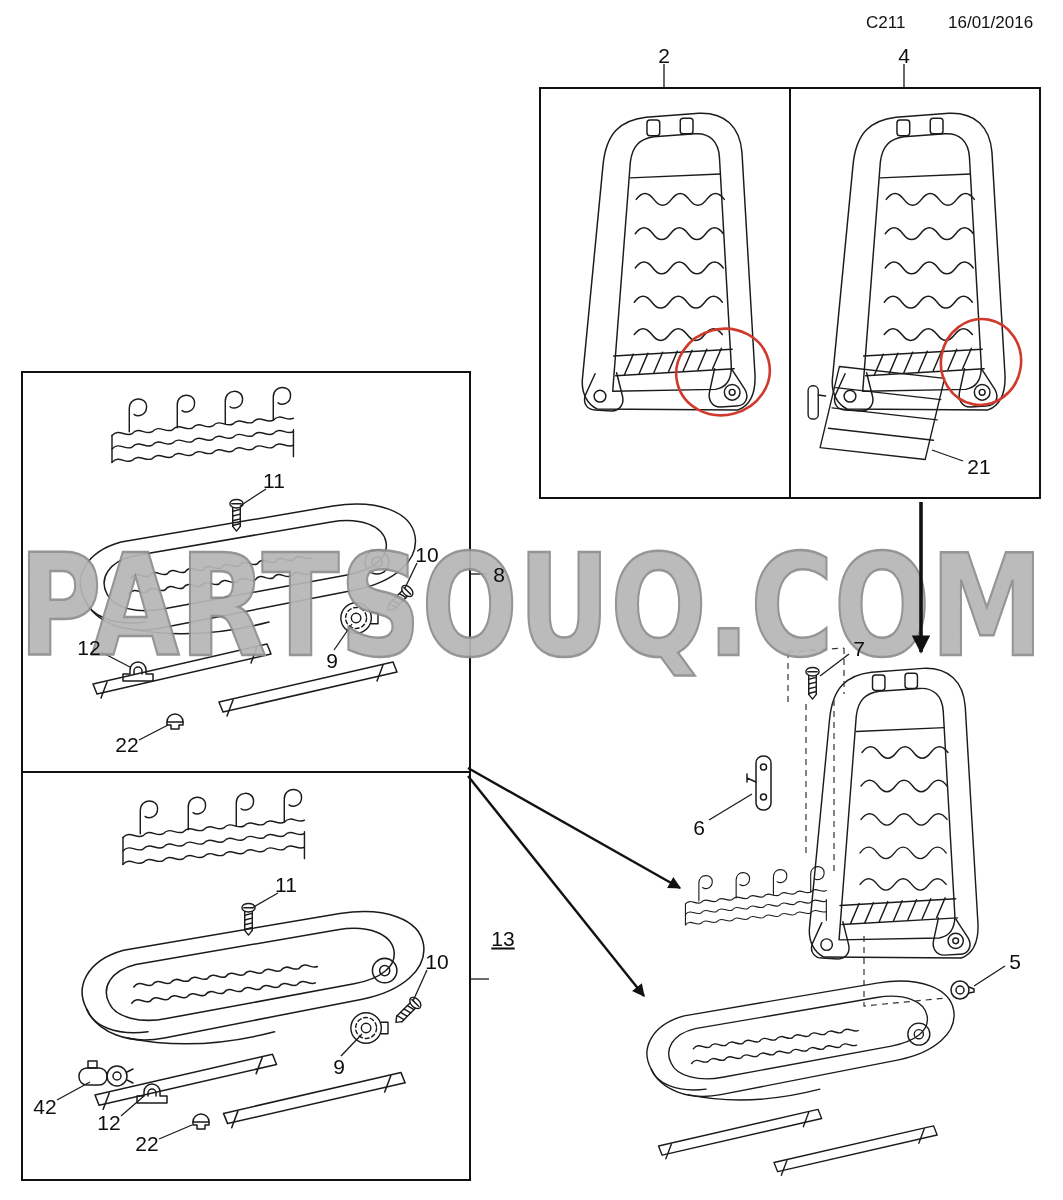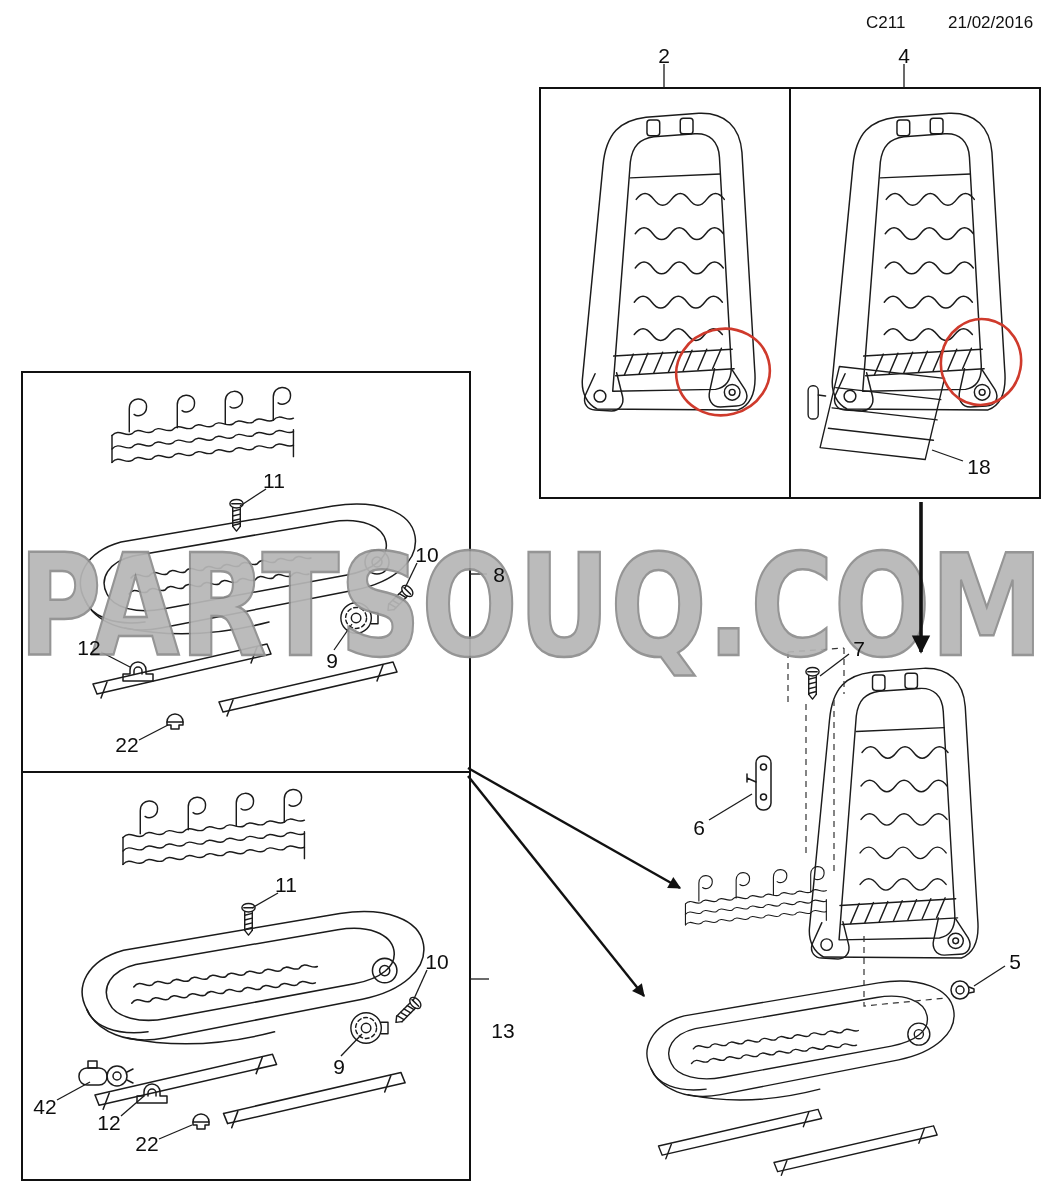--- a/index.html
+++ b/index.html
@@ -14,21 +14,21 @@
     position:absolute; transform:translate(-50%,-50%);
     font-size:21px; color:#0d0d0d; z-index:3; line-height:1; white-space:nowrap;
   }
 </style>
 </head>
 <body>
 
 <div class="page">
 
   <span class="hdr" style="left:866px;">C211</span>
-  <span class="hdr" style="left:948px;">21/02/2016</span>
+  <span class="hdr" style="left:948px;">16/01/2016</span>
 
   <svg class="art" width="1063" height="1200" viewBox="0 0 1063 1200">
     <defs>
       <marker id="ah-big" viewBox="0 0 12 12" refX="10" refY="6" markerWidth="22" markerHeight="22" markerUnits="userSpaceOnUse" orient="auto">
         <path d="M1,1 L11,6 L1,11 Z" fill="#111" stroke="none"></path>
       </marker>
       <marker id="ah-small" viewBox="0 0 12 12" refX="10" refY="6" markerWidth="15" markerHeight="15" markerUnits="userSpaceOnUse" orient="auto">
         <path d="M1,1 L11,6 L1,11 Z" fill="#111" stroke="none"></path>
       </marker>
 
@@ -208,30 +208,30 @@
 
     <g stroke="#111" fill="none">
       <path d="M921,502 L921,652" stroke-width="3.6" marker-end="url(#ah-big)"></path>
       <path d="M468,768 L680,888" stroke-width="2.4" marker-end="url(#ah-small)"></path>
       <path d="M468,776 L644,996" stroke-width="2.4" marker-end="url(#ah-small)"></path>
     </g>
   </svg>
 
   <div class="callout" style="left:664px;top:55px;">2</div>
   <div class="callout" style="left:904px;top:55px;">4</div>
-  <div class="callout" style="left:979px;top:466px;">18</div>
+  <div class="callout" style="left:979px;top:466px;">21</div>
 
   <div class="callout" style="left:499px;top:574px;">8</div>
   <div class="callout" style="left:274px;top:480px;">11</div>
   <div class="callout" style="left:427px;top:554px;">10</div>
   <div class="callout" style="left:89px;top:647px;">12</div>
   <div class="callout" style="left:332px;top:660px;">9</div>
   <div class="callout" style="left:127px;top:744px;">22</div>
 
-  <div class="callout" style="left:503px;top:1030px;">13</div>
+  <div class="callout" style="left:503px;top:938px;text-decoration:underline;">13</div>
   <div class="callout" style="left:286px;top:884px;">11</div>
   <div class="callout" style="left:437px;top:961px;">10</div>
   <div class="callout" style="left:339px;top:1066px;">9</div>
   <div class="callout" style="left:45px;top:1106px;">42</div>
   <div class="callout" style="left:109px;top:1122px;">12</div>
   <div class="callout" style="left:147px;top:1143px;">22</div>
 
   <div class="callout" style="left:859px;top:648px;">7</div>
   <div class="callout" style="left:699px;top:827px;">6</div>
   <div class="callout" style="left:1015px;top:961px;">5</div>

